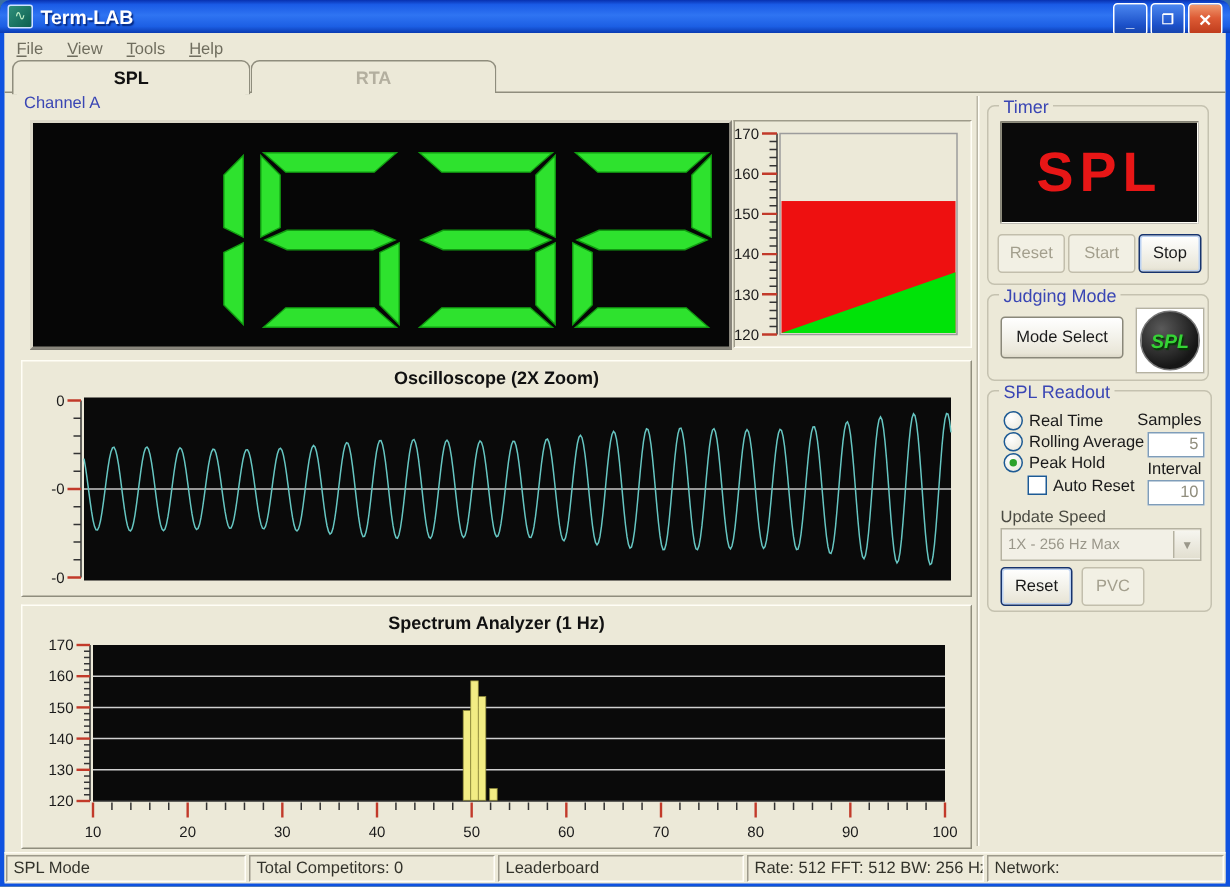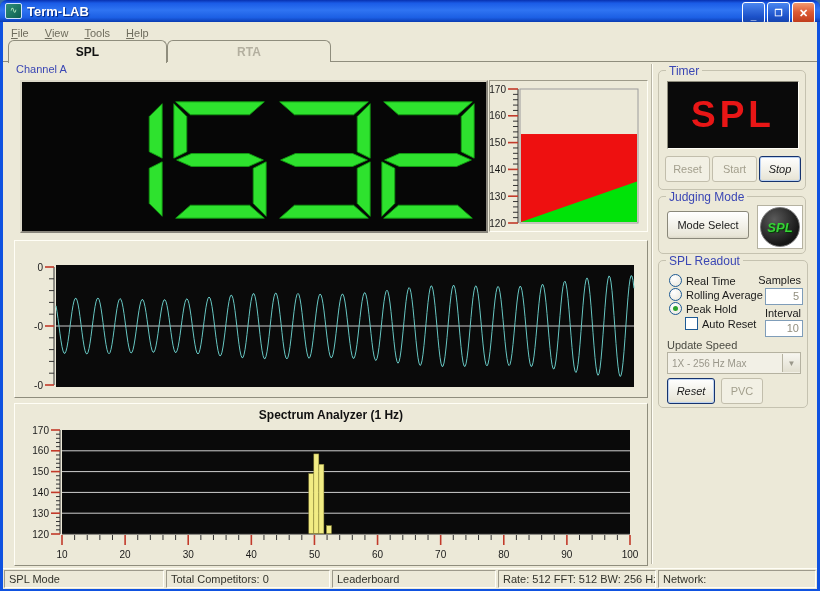--- a/index.html
+++ b/index.html
@@ -40,21 +40,21 @@
   .digits{position:absolute;left:46px;top:18px;display:flex;gap:8px;}
   .digits svg{display:block;}
   
   .meterbox{position:absolute;left:489px;top:80px;width:157px;height:150px;border:1px solid;border-color:#9e9b8a #fffef6 #fffef6 #9e9b8a;}
   
   .timerled{position:absolute;left:8px;top:10px;width:130px;height:66px;background:#0a0a0a;border:1px solid;border-color:#8f8d7d #fffef6 #fffef6 #8f8d7d;
     display:flex;align-items:center;justify-content:center;color:#e81616;font-size:37px;font-weight:900;letter-spacing:4px;}
   
   .btn{position:absolute;display:flex;align-items:center;justify-content:center;font-size:11px;color:#1a1a1a;
     background:linear-gradient(180deg,#ffffff,#f4f3ec 45%,#e9e6d8 90%,#dcd8c8);border:1px solid #8a887a;border-radius:3px;cursor:default;}
-  .btn.focused{border-color:#16336e;box-shadow:inset 0 0 0 1px #bcd2f2;font-style:italic;}
+  .btn.focused{border-color:#16336e;box-shadow:inset 0 0 0 1px #bcd2f2;}
   .btn.disabled{color:#a39f8d;border-color:#c2beac;background:#f2f0e4;box-shadow:none;}
   
   .logobox{position:absolute;left:98px;top:8px;width:44px;height:42px;background:#fff;border:1px solid #b5b2a1;display:flex;align-items:center;justify-content:center;}
   .logocircle{width:38px;height:38px;border-radius:50%;background:radial-gradient(circle at 35% 30%,#5a5a5a,#161616 70%);
     border:1px solid #777;display:flex;align-items:center;justify-content:center;color:#35d435;font-weight:900;font-style:italic;font-size:13px;letter-spacing:0px;text-shadow:1px 1px 1px #013a01;}
   
   .radio-row{position:absolute;left:10px;display:flex;align-items:center;gap:4px;height:13px;}
   .radio{width:11px;height:11px;border-radius:50%;border:1px solid #1d5a94;background:radial-gradient(circle at 35% 30%,#fff,#e8e6da);position:relative;}
   .radio.sel::after{content:'';position:absolute;left:3px;top:3px;width:5px;height:5px;border-radius:50%;background:#2ca22c;}
   .rlabel{font-size:11px;color:#1a1a1a;}
@@ -176,20 +176,21 @@
         <text x="16" y="145.5" text-anchor="end" font-size="10" fill="#1a1a1a" font-family="Liberation Sans, sans-serif">120</text>
         <text x="16" y="118.7" text-anchor="end" font-size="10" fill="#1a1a1a" font-family="Liberation Sans, sans-serif">130</text>
         <text x="16" y="91.9" text-anchor="end" font-size="10" fill="#1a1a1a" font-family="Liberation Sans, sans-serif">140</text>
         <text x="16" y="65.1" text-anchor="end" font-size="10" fill="#1a1a1a" font-family="Liberation Sans, sans-serif">150</text>
         <text x="16" y="38.3" text-anchor="end" font-size="10" fill="#1a1a1a" font-family="Liberation Sans, sans-serif">160</text>
         <text x="16" y="11.5" text-anchor="end" font-size="10" fill="#1a1a1a" font-family="Liberation Sans, sans-serif">170</text>
       </svg>
   </div>
 
   <div class="panel3d" style="left:14px;top:240px;width:632px;height:156px;">
+    <div class="paneltitle">Oscilloscope (2X Zoom)</div>
     <svg width="622" height="132" style="position:absolute;left:5px;top:20px;">
         <rect x="36" y="4" width="578" height="122" fill="#0a0a0a"></rect>
         <line x1="36" y1="65" x2="614" y2="65" stroke="#c8c8c8"></line>
         <line x1="34" y1="6" x2="34" y2="124" stroke="#333"></line>
         <line x1="25" y1="6" x2="34" y2="6" stroke="#c23a2a" stroke-width="1.6"></line>
         <text x="23" y="9.5" text-anchor="end" font-size="10" fill="#1a1a1a" font-family="Liberation Sans, sans-serif">0</text>
         <line x1="25" y1="65" x2="34" y2="65" stroke="#c23a2a" stroke-width="1.6"></line>
         <text x="23" y="68.5" text-anchor="end" font-size="10" fill="#1a1a1a" font-family="Liberation Sans, sans-serif">-0</text>
         <line x1="25" y1="124" x2="34" y2="124" stroke="#c23a2a" stroke-width="1.6"></line>
         <text x="23" y="127.5" text-anchor="end" font-size="10" fill="#1a1a1a" font-family="Liberation Sans, sans-serif">-0</text>

